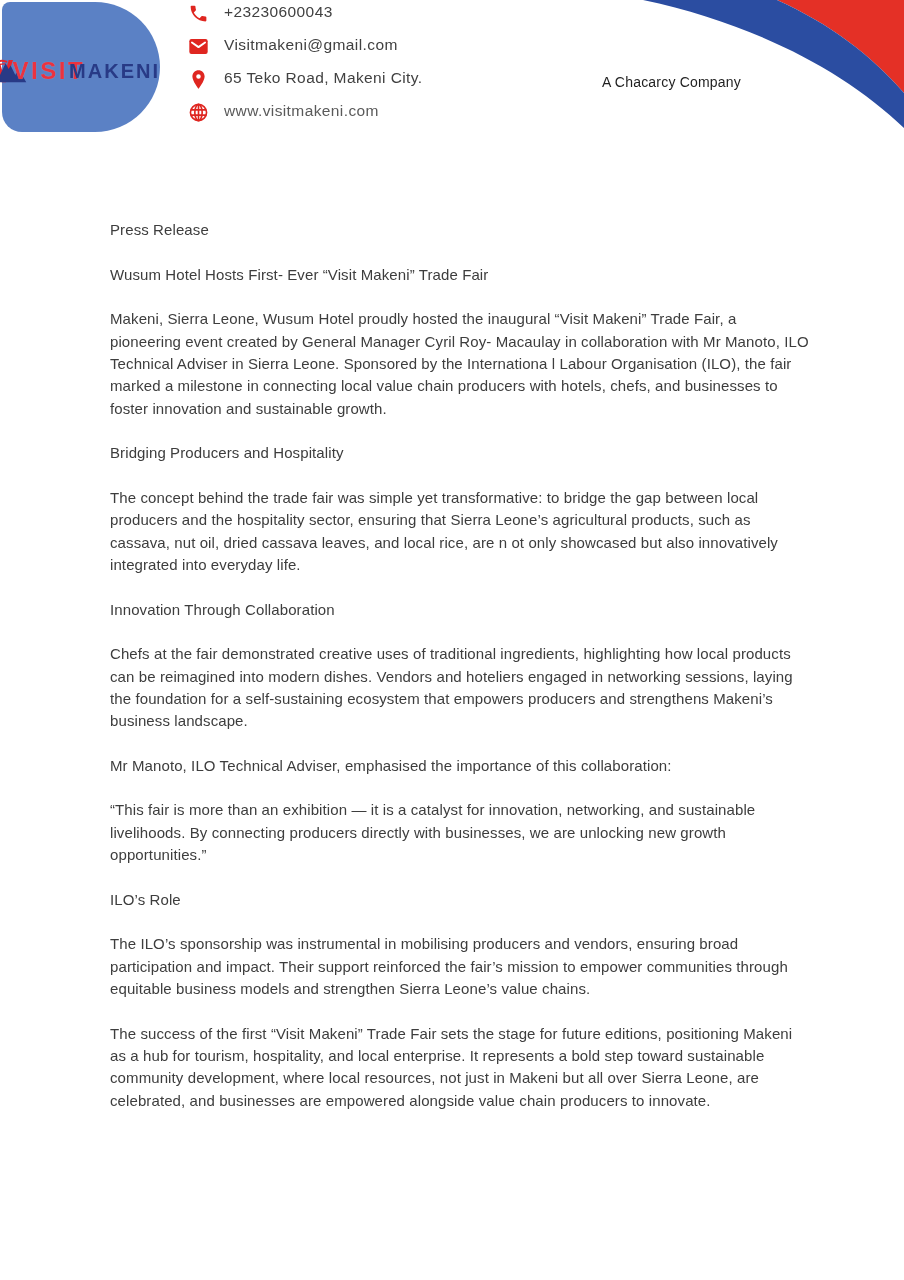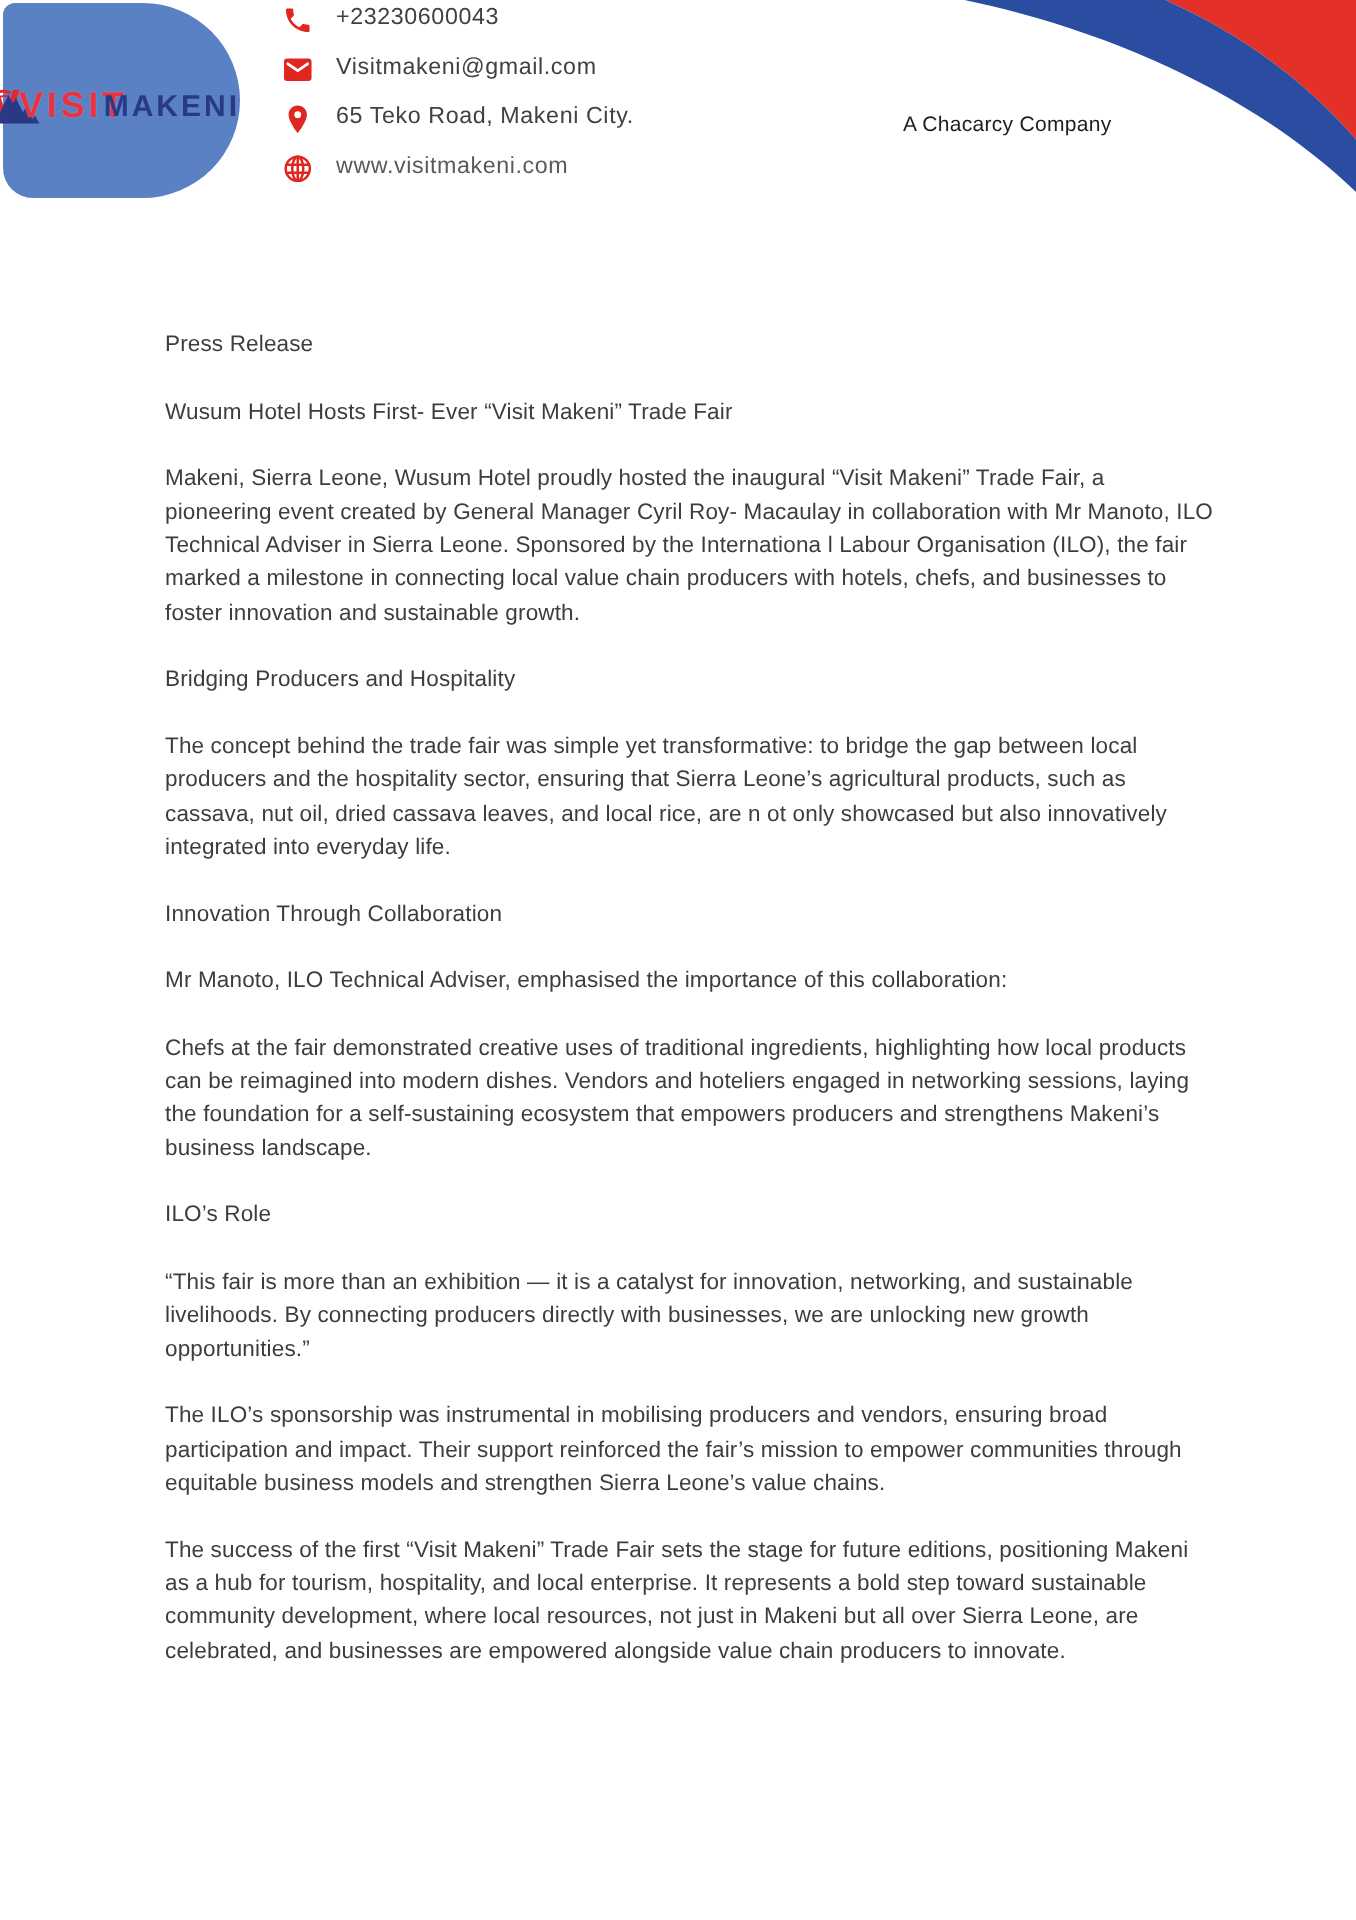--- a/index.html
+++ b/index.html
@@ -120,21 +120,21 @@
     </svg>
   </div>
 
   <div class="doc-body">
     <p>Press Release</p>
     <p>Wusum Hotel Hosts First- Ever “Visit Makeni” Trade Fair</p>
     <p>Makeni, Sierra Leone, Wusum Hotel proudly hosted the inaugural “Visit Makeni” Trade Fair, a pioneering event created by General Manager Cyril Roy- Macaulay in collaboration with Mr Manoto, ILO Technical Adviser in Sierra Leone. Sponsored by the Internationa l Labour Organisation (ILO), the fair marked a milestone in connecting local value chain producers with hotels, chefs, and businesses to foster innovation and sustainable growth.</p>
     <p>Bridging Producers and Hospitality</p>
     <p>The concept behind the trade fair was simple yet transformative: to bridge the gap between local producers and the hospitality sector, ensuring that Sierra Leone’s agricultural products, such as cassava, nut oil, dried cassava leaves, and local rice, are n ot only showcased but also innovatively integrated into everyday life.</p>
     <p>Innovation Through Collaboration</p>
+    <p>Chefs at the fair demonstrated creative uses of traditional ingredients, highlighting how local products can be reimagined into modern dishes. Vendors and hoteliers engaged in networking sessions, laying the foundation for a self-sustaining ecosystem that empowers producers and strengthens Makeni’s business landscape.</p>
     <p>Mr Manoto, ILO Technical Adviser, emphasised the importance of this collaboration:</p>
-    <p>Chefs at the fair demonstrated creative uses of traditional ingredients, highlighting how local products can be reimagined into modern dishes. Vendors and hoteliers engaged in networking sessions, laying the foundation for a self-sustaining ecosystem that empowers producers and strengthens Makeni’s business landscape.</p>
+    <p>“This fair is more than an exhibition — it is a catalyst for innovation, networking, and sustainable livelihoods. By connecting producers directly with businesses, we are unlocking new growth opportunities.”</p>
     <p>ILO’s Role</p>
-    <p>“This fair is more than an exhibition — it is a catalyst for innovation, networking, and sustainable livelihoods. By connecting producers directly with businesses, we are unlocking new growth opportunities.”</p>
     <p>The ILO’s sponsorship was instrumental in mobilising producers and vendors, ensuring broad participation and impact. Their support reinforced the fair’s mission to empower communities through equitable business models and strengthen Sierra Leone’s value chains.</p>
     <p>The success of the first “Visit Makeni” Trade Fair sets the stage for future editions, positioning Makeni as a hub for tourism, hospitality, and local enterprise. It represents a bold step toward sustainable community development, where local resources, not just in Makeni but all over Sierra Leone, are celebrated, and businesses are empowered alongside value chain producers to innovate.</p>
   </div>
 
 </div>
 
 </body></html>

